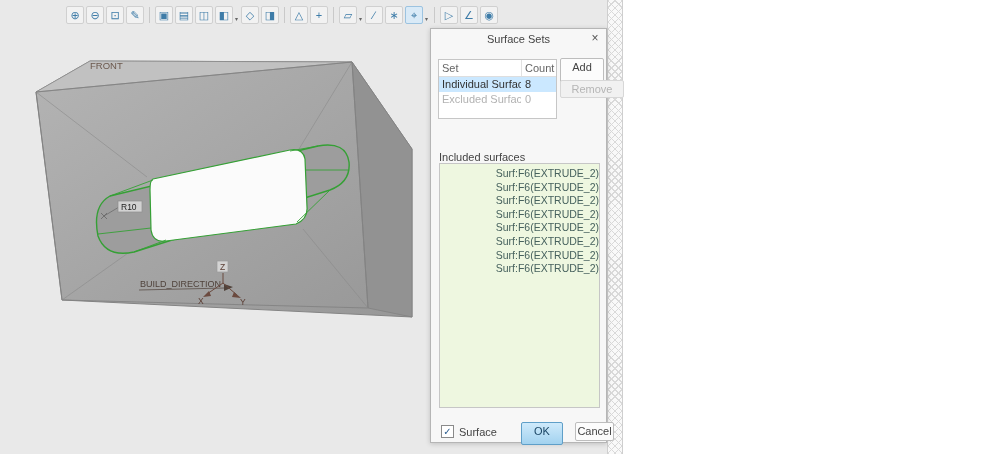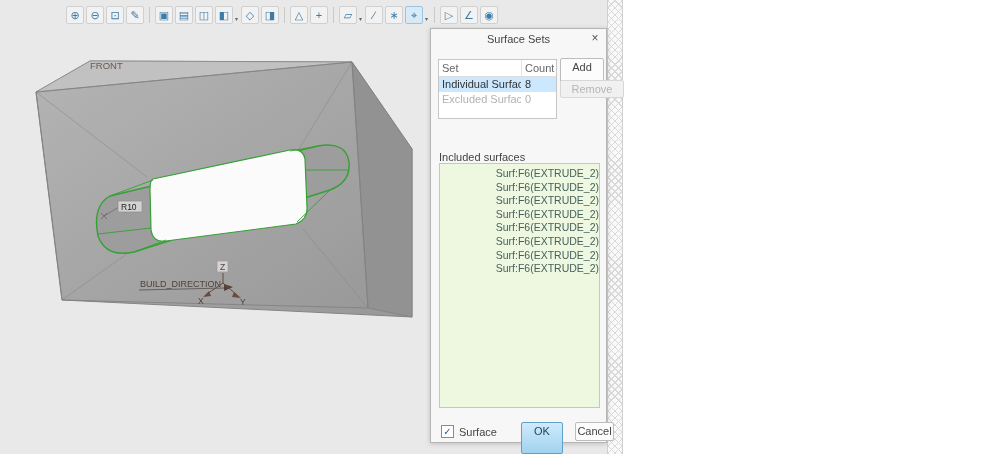--- a/index.html
+++ b/index.html
@@ -58,21 +58,21 @@
   .btn-remove{position:absolute;left:129px;top:51px;width:64px;height:18px;line-height:16px;
     background:#f1f1f1;border-color:#d7d7d7;color:#b5b5b5;}
   .included-label{position:absolute;left:8px;top:122px;color:#444;}
   .surface-list{position:absolute;left:8px;top:134px;width:161px;height:245px;box-sizing:border-box;
     background:#eef7e0;border:1px solid #c6c6c6;padding:3px 0 0 4px;overflow:hidden;}
   .surface-item{height:13.6px;line-height:13.6px;font-size:10.5px;color:#47625e;white-space:nowrap;text-align:right;}
   .preview-check{position:absolute;left:10px;top:396px;width:13px;height:13px;box-sizing:border-box;
     background:#ffffff;border:1px solid #8a8a8a;text-align:center;line-height:11px;
     font-size:10px;color:#2c5d8f;cursor:default;}
   .preview-label{position:absolute;left:28px;top:397px;color:#444;}
-  .btn-ok{position:absolute;left:90px;top:393px;width:42px;height:32px;line-height:17px;
+  .btn-ok{position:absolute;left:90px;top:393px;width:42px;height:23px;line-height:17px;
     background:linear-gradient(#cfeafb,#a2d2ef);border:1px solid #5f9fc8;color:#1c4766;}
   .btn-cancel{position:absolute;left:134px;top:393px;width:39px;height:19px;line-height:17px;margin-left:10px;}
 </style>
 </head>
 <body>
 
 <div class="app-canvas">
 
   <svg class="viewport" width="623" height="454" viewBox="0 0 623 454">
     <defs>

